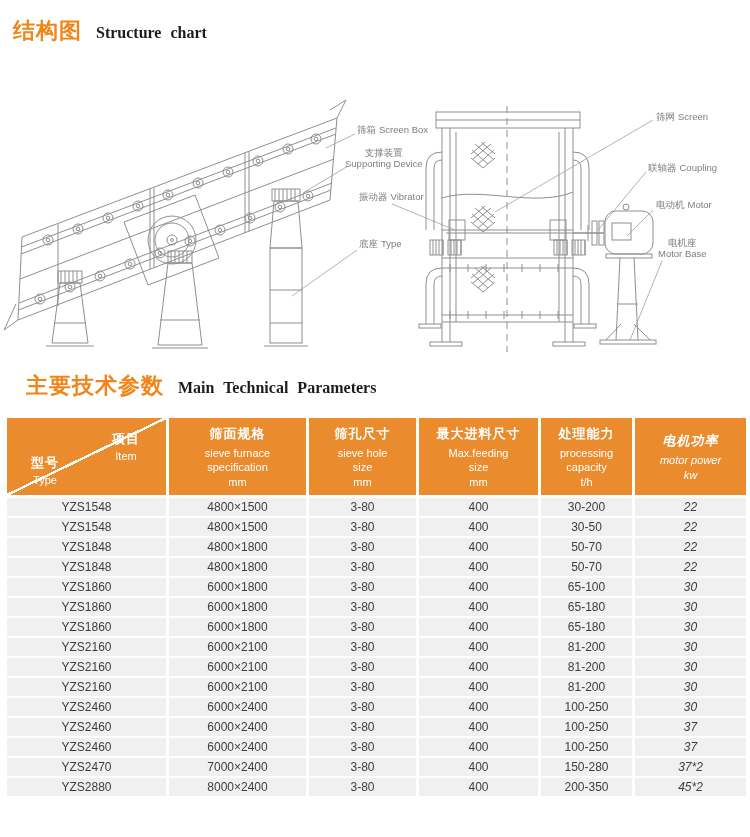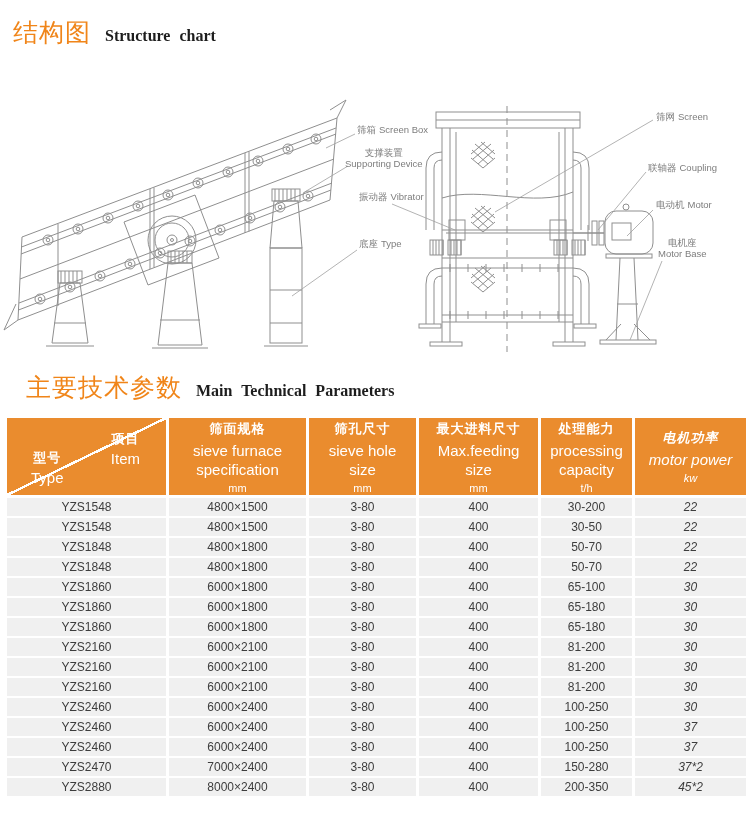--- a/index.html
+++ b/index.html
@@ -1,36 +1,36 @@
 <!DOCTYPE html>
 <html><head>
 <meta charset="utf-8">
 <style>
   html,body{margin:0;padding:0;}
   body{width:750px;height:837px;position:relative;background:#fff;overflow:hidden;
        font-family:"Liberation Sans",sans-serif;}
   .sec-title{position:absolute;white-space:nowrap;}
-  .sec-title .zh{color:#f08519;font-weight:normal;font-size:25px;letter-spacing:1px;}
+  .sec-title .zh{color:#f08519;font-weight:bold;font-size:22px;letter-spacing:1px;}
   .sec-title .en{color:#1d1d1d;font-family:"Liberation Serif",serif;font-weight:bold;
                  font-size:16px;margin-left:14px;word-spacing:5px;}
   #title1{left:13px;top:16px;}
   #title2{left:26px;top:371px;}
   #drawing{position:absolute;left:0;top:90px;width:750px;height:280px;}
   #drawing svg{position:absolute;left:0;top:0;}
   .dlabel{position:absolute;font-size:9.5px;color:#7d7d7d;white-space:nowrap;line-height:11px;}
   .dlabel span{margin-right:3px;}
   .dlabel.stacked{text-align:center;}
   .dlabel.stacked span{display:block;margin:0;}
   #tablewrap{position:absolute;left:7px;top:418px;width:656px;}
   table{border-collapse:separate;border-spacing:0;table-layout:fixed;width:739px;}
   th{background:#ea8c2e;color:#fff;font-weight:normal;height:77px;padding:0;
      border-right:3px solid #fff;border-bottom:3px solid #fff;vertical-align:middle;}
   th:last-child,td:last-child{border-right:none;font-style:italic;}
   th .h-zh{font-size:13px;font-weight:bold;letter-spacing:1px;margin-bottom:3px;}
-  th .h-en{font-size:15px;line-height:1.3;white-space:pre-line;}
+  th .h-en{font-size:11px;line-height:1.3;white-space:pre-line;}
   th .h-unit{font-size:11px;margin-top:2px;}
   th.diag{position:relative;
      background-image:linear-gradient(to bottom right,
        rgba(0,0,0,0) calc(50% - 1.2px), #fff calc(50% - 1.2px),
        #fff calc(50% + 1.2px), rgba(0,0,0,0) calc(50% + 1.2px));}
   th.diag .corner{position:absolute;text-align:center;}
   th.diag .corner .h-zh{margin-bottom:1px;}
   th.diag .tr{top:12px;right:26px;}
   th.diag .bl{bottom:8px;left:24px;}
   td{background:#f0f0f0;color:#3d3d3d;font-size:12px;text-align:center;height:18px;

